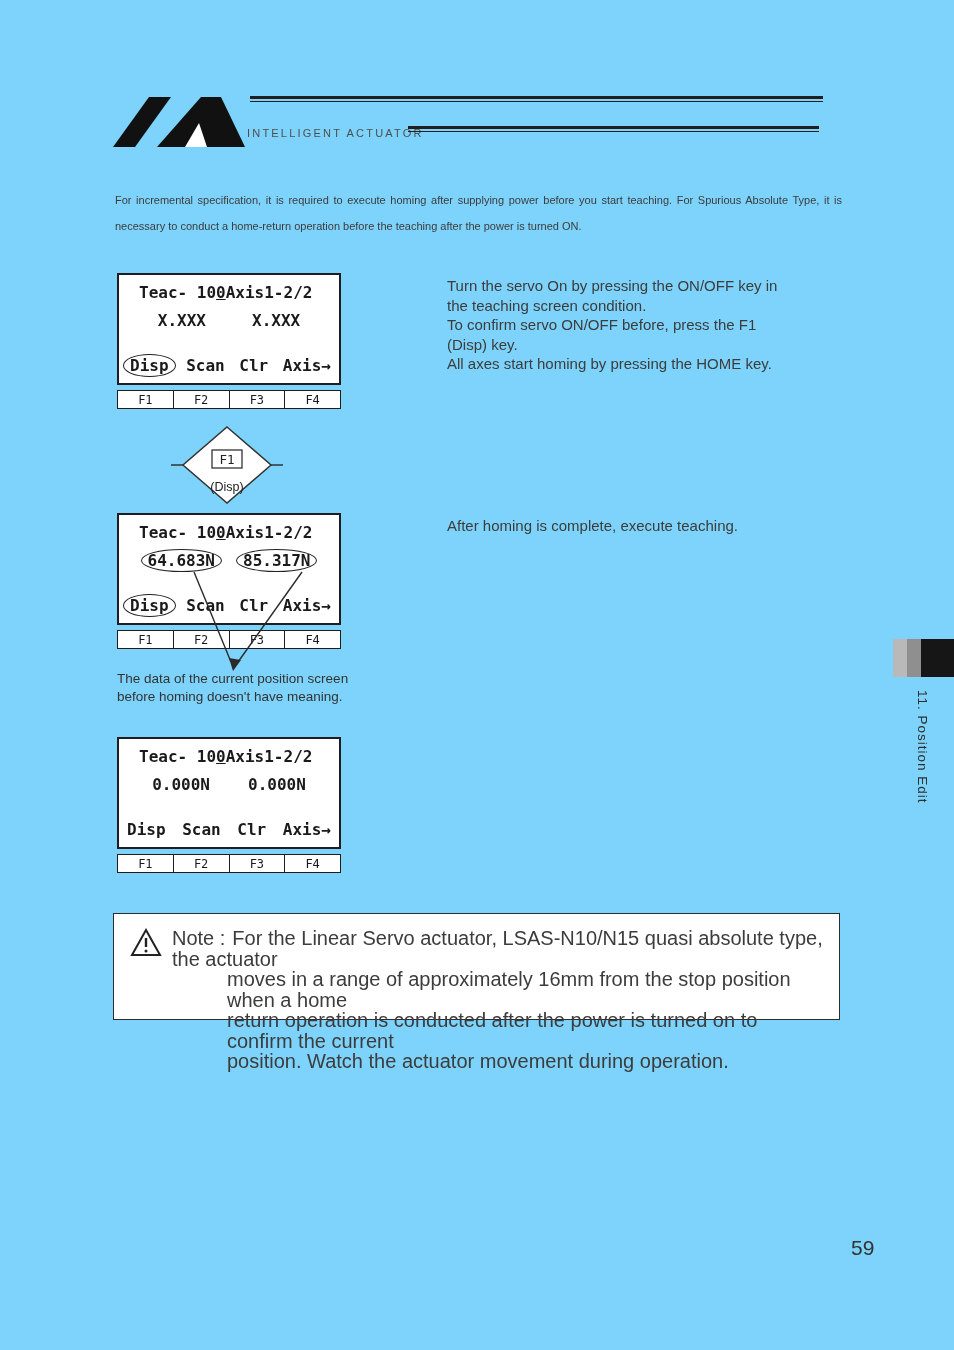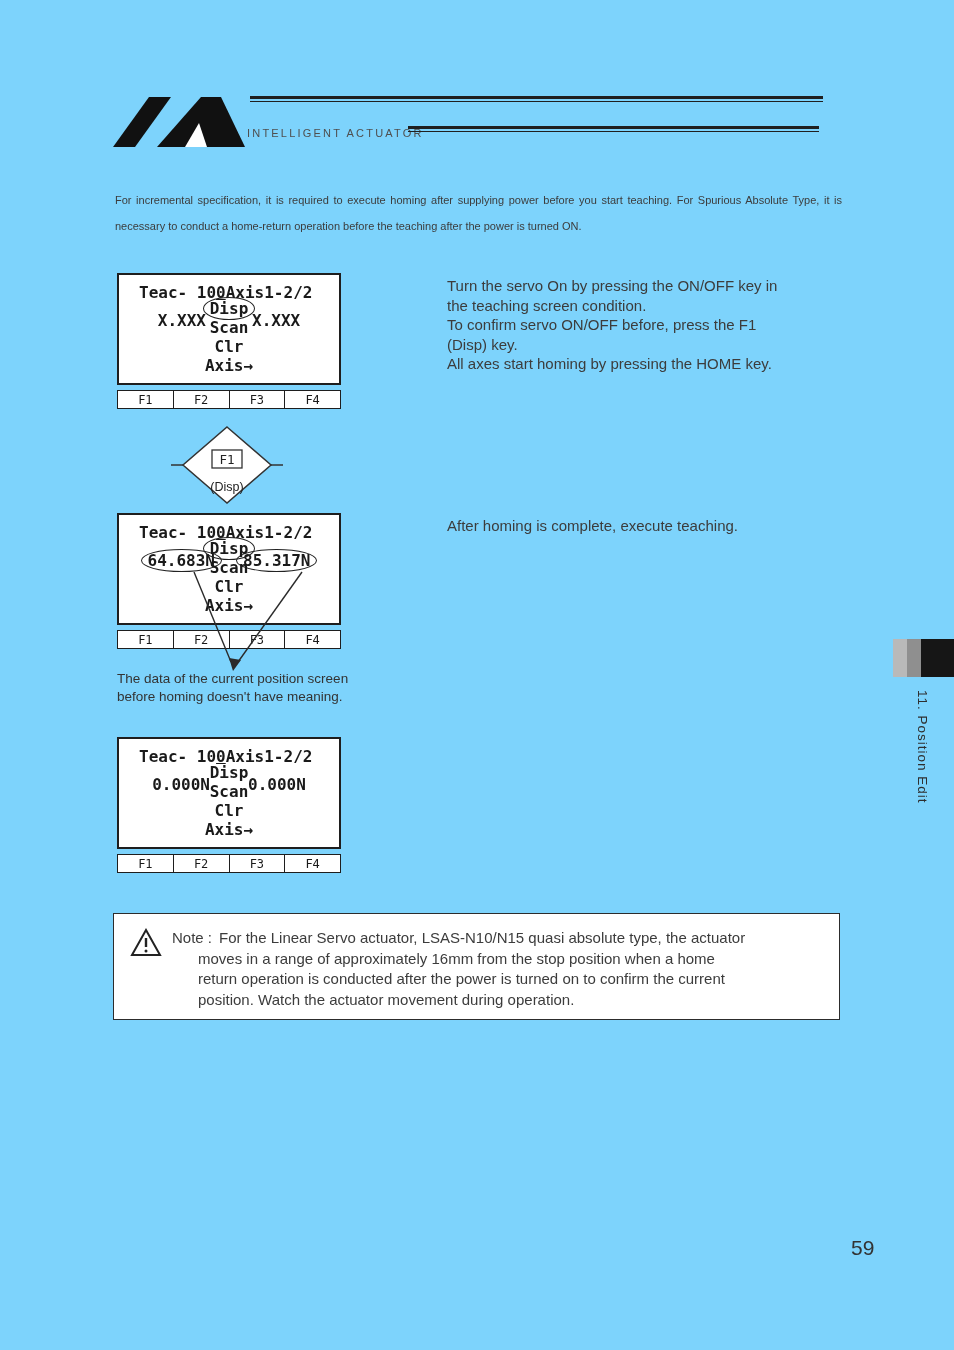--- a/index.html
+++ b/index.html
@@ -30,21 +30,21 @@
   .s3 { left: 117px; top: 737px; }
   .lcd {
     position: relative; height: 112px; border: 2px solid #1e1e1e; background: #fff;
     font-family: "DejaVu Sans Mono", monospace; font-weight: 700;
     font-size: 16px; color: #1a1a1a;
   }
   .lcd-line { position: absolute; left: 0; right: 0; display: flex; align-items: center; }
   .lcd-title  { top: 8px;  padding: 0 20px; }
   .lcd-values { top: 36px; justify-content: center; }
   .g1 { gap: 46px; } .g2 { gap: 22px; } .g3 { gap: 38px; }
-  .lcd-menu   { bottom: 8px; justify-content: space-between; padding: 0 24px; flex-direction: column; }
+  .lcd-menu   { bottom: 8px; justify-content: space-between; padding: 0 8px; }
   .cursor { text-decoration: underline; }
   .oval {
     display: inline-block; border: 1.6px solid #222; border-radius: 50%;
     padding: 1px 6px; margin: -2px -4px;
   }
   .fkeys {
     display: flex; height: 19px; margin-top: 5px;
     border: 1.6px solid #1e1e1e; background: #fff;
     font-family: "DejaVu Sans Mono", monospace; font-size: 12px; color: #1a1a1a;
   }
@@ -66,23 +66,23 @@
     font-size: 13.5px; line-height: 17.5px; color: #333;
   }
 
   
   .note-box {
     position: absolute; left: 113px; top: 913px; width: 727px; height: 107px;
     border: 1.5px solid #2c2c2c; background: #fff;
   }
   .note-content {
     position: absolute; left: 58px; top: 14px; right: 14px;
-    font-size: 15px; line-height: 20.5px; color: #3c3c3c;
-  }
-  .note-cont { margin-left: 26px; }
+    font-size: 20px; line-height: 20.5px; color: #3c3c3c;
+  }
+  .note-cont { margin-left: 55px; }
   .note-label { margin-right: 7px; }
 
   
   .tab-seg { position: absolute; top: 639px; height: 38px; }
   .side-label {
     position: absolute; left: 915px; top: 690px;
     writing-mode: vertical-rl; font-size: 13.5px; letter-spacing: 1px; color: #2e2e2e;
     white-space: nowrap;
   }
 

